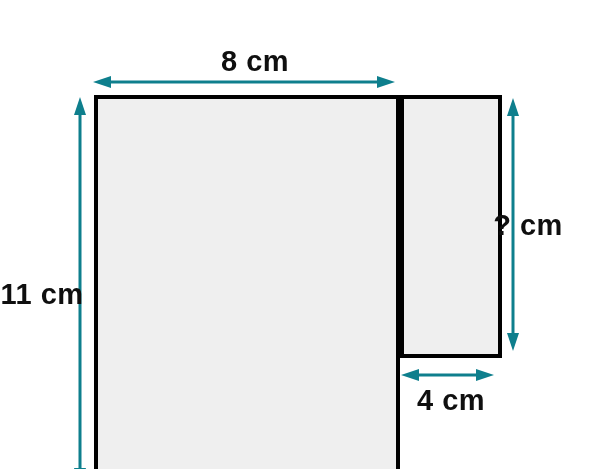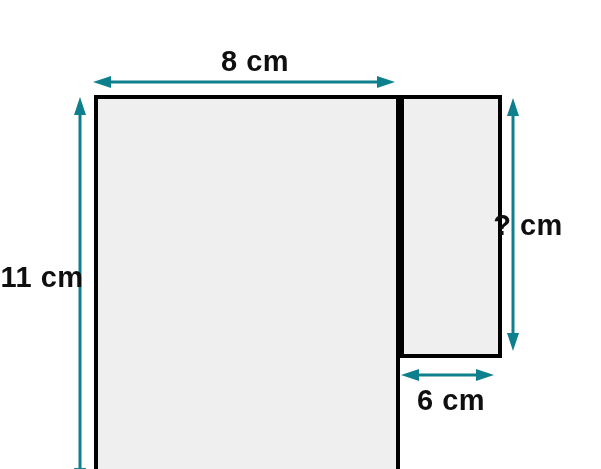--- a/index.html
+++ b/index.html
@@ -55,21 +55,21 @@
     position: absolute;
     transform: translate(-50%, -50%);
     font-size: 29px;
     font-weight: 600;
     letter-spacing: 0.5px;
     color: var(--text, #0f0f0f);
     white-space: nowrap;
     line-height: 1;
   }
   .label-top    { left: 255px; top: 28px; }
-  .label-left   { left: 42px;  top: 244px; }
+  .label-left   { left: 42px;  top: 261px; }
   .label-right  { left: 528px; top: 192px; }
   .label-bottom { left: 451px; top: 367px; }
 </style>
 </head>
 <body>
 
 <div class="canvas">
 
   <div class="rect large"></div>
   <div class="rect small"></div>
@@ -100,15 +100,15 @@
       <polygon points="494,342 476,336 476,348"></polygon>
     </g>
   </svg>
 
   <div class="label label-top">8 cm</div>
 
   <div class="label label-left">11 cm</div>
 
   <div class="label label-right">? cm</div>
 
-  <div class="label label-bottom">6 cm</div>
+  <div class="label label-bottom">4 cm</div>
 
 </div>
 
 </body></html>

